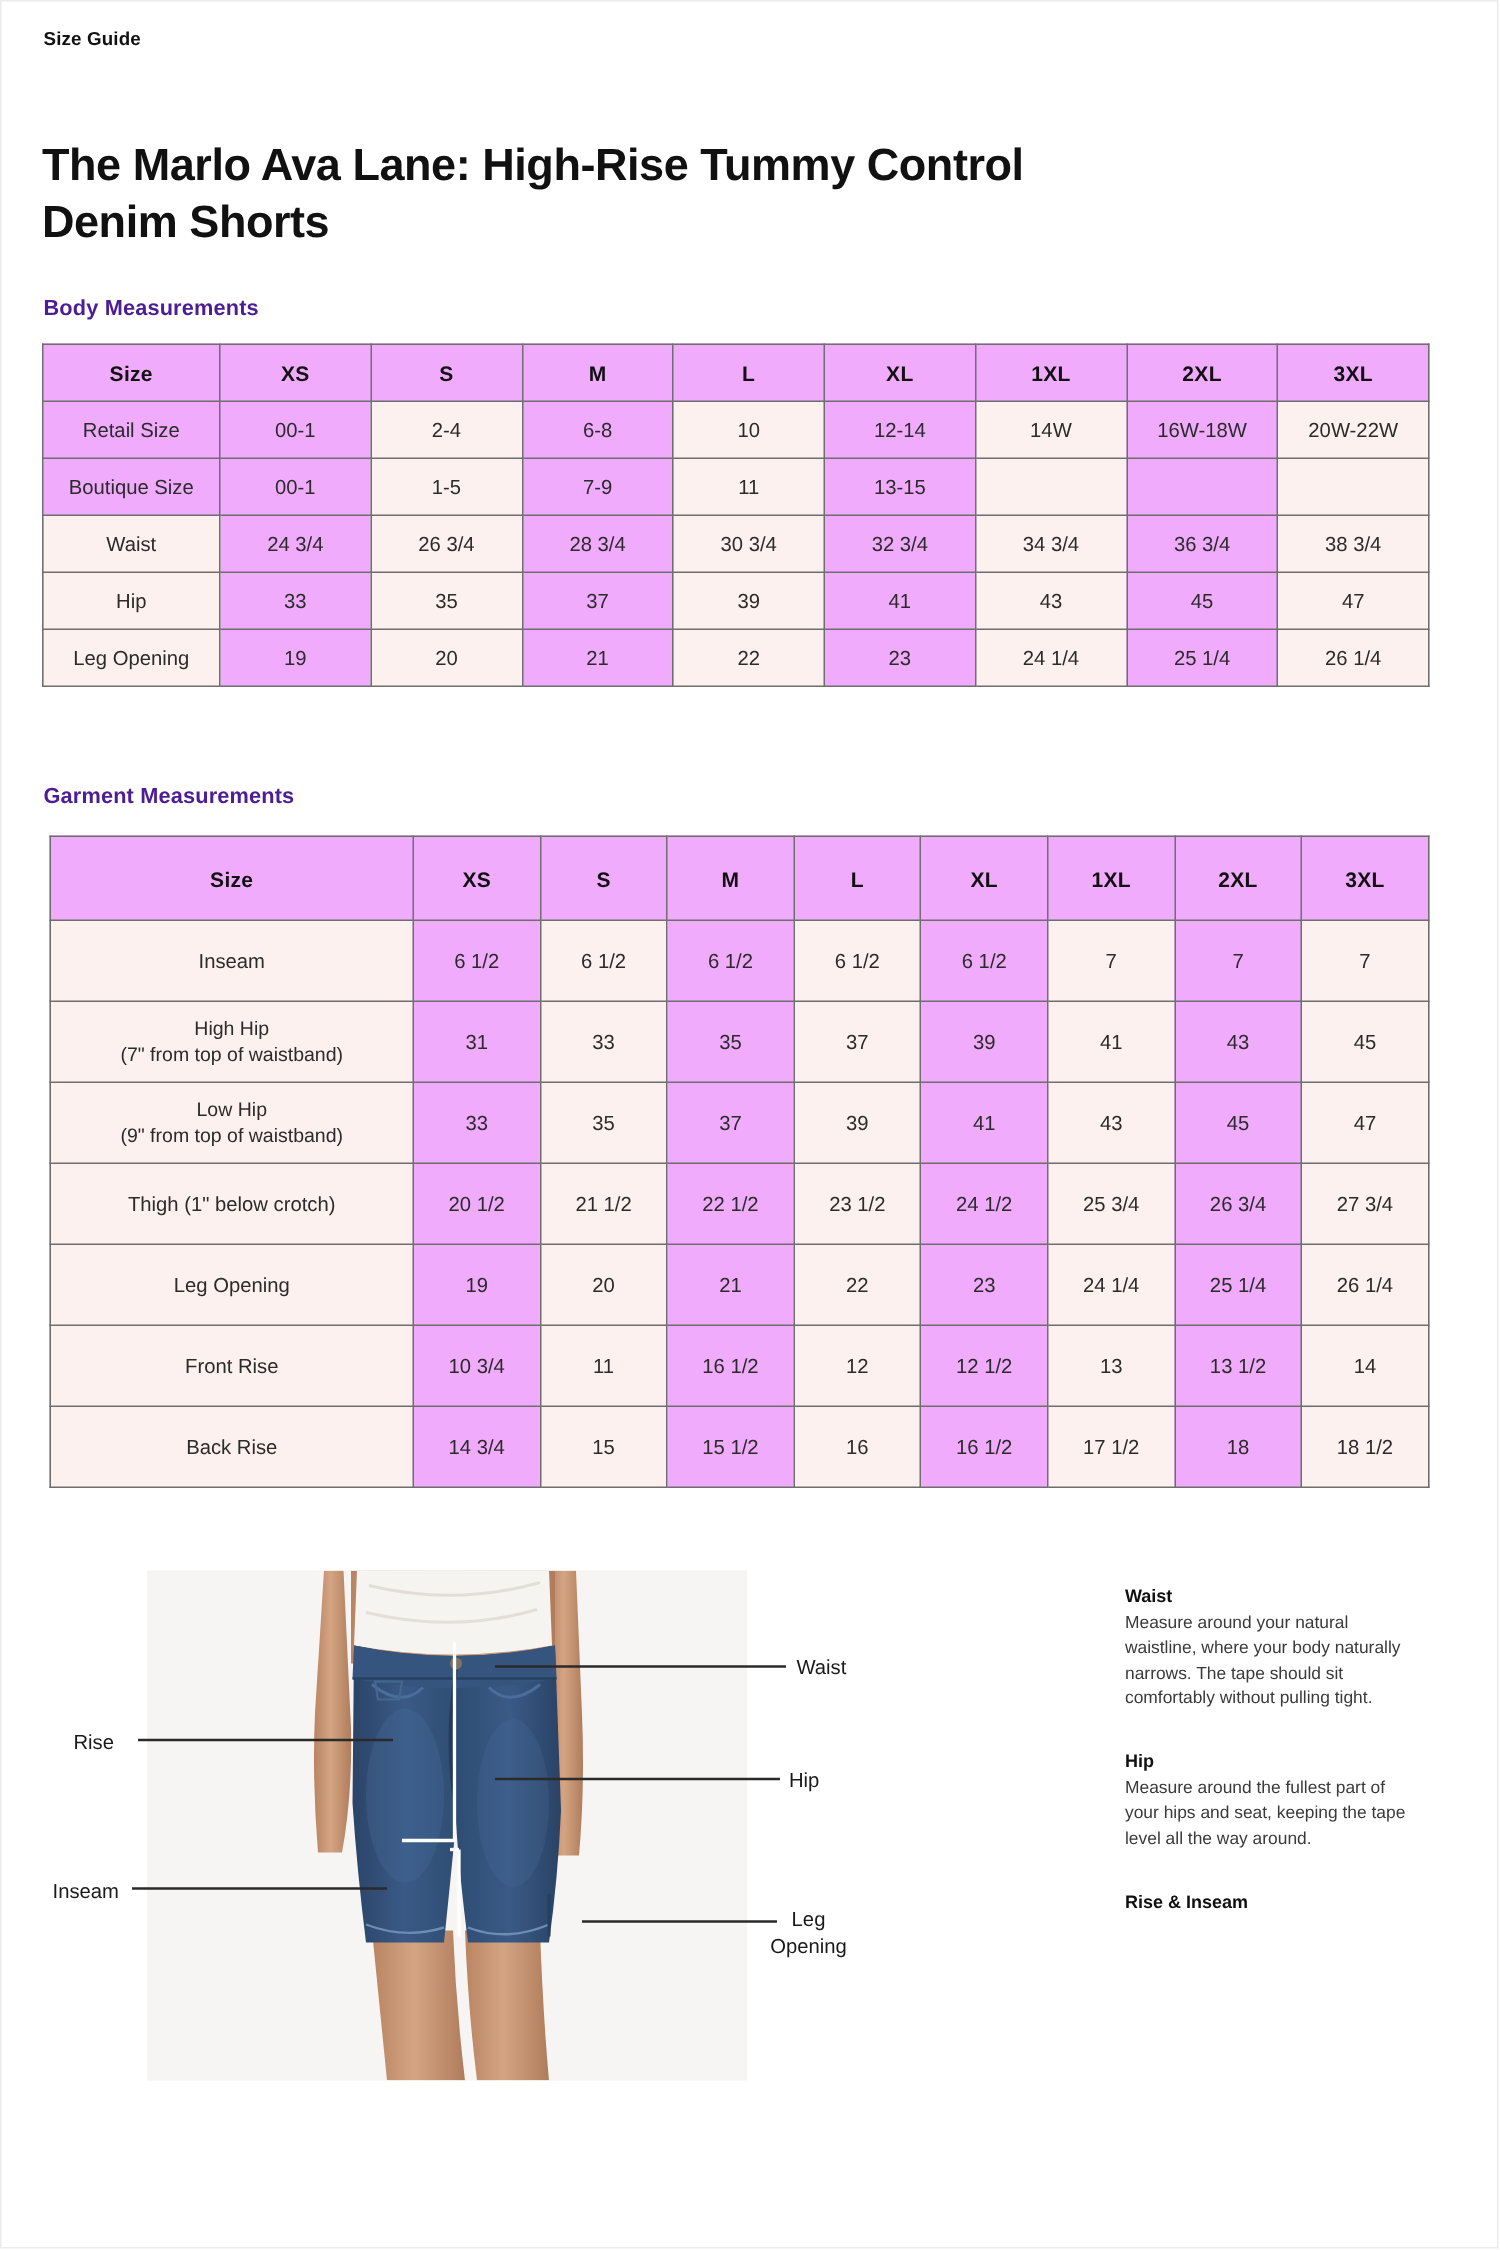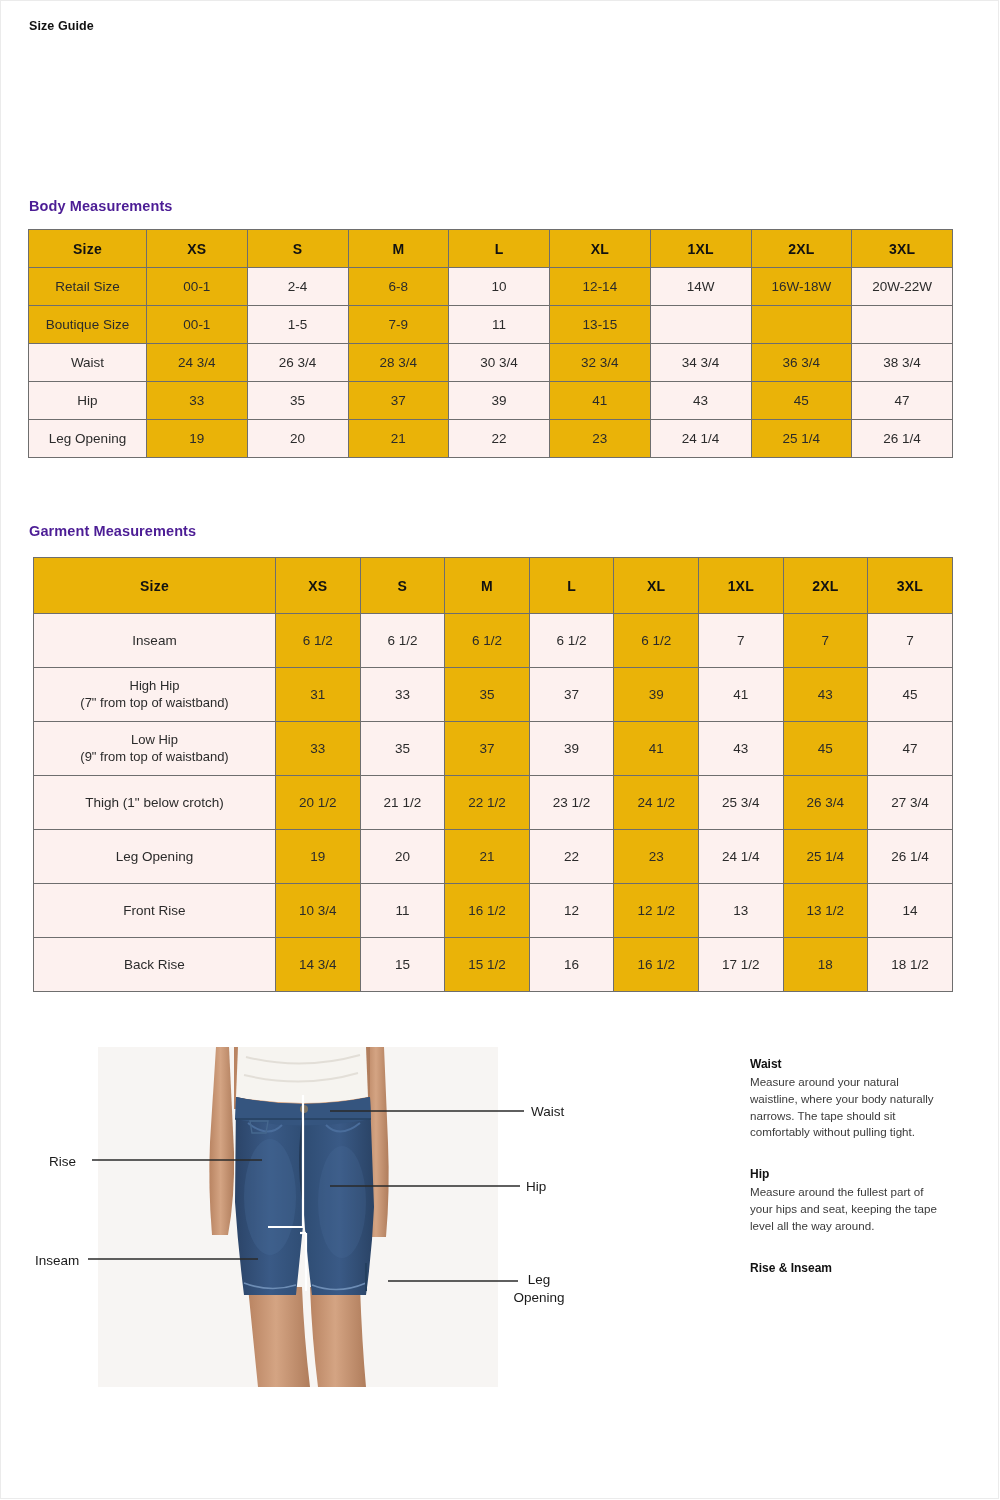--- a/index.html
+++ b/index.html
@@ -61,21 +61,21 @@
     letter-spacing: 0.1px;
   }
   #cap-body { left: 29px; top: 198px; }
   #cap-garment { left: 29px; top: 523px; }
 
   
   .size-table {
     position: absolute;
     border-collapse: collapse;
     table-layout: fixed;
-    background: #eab308;
+    background: #f0abfc;
   }
   #body-table { left: 28px; top: 229px; width: 924px; }
   #garment-table { left: 33px; top: 557px; width: 919px; }
 
   .size-table td, .size-table th {
     border: 1px solid #6e6e6e;
     text-align: center;
     vertical-align: middle;
     font-size: 13.5px;
     color: #2b2b2b;
@@ -160,20 +160,21 @@
   }
 </style>
 </head>
 <body>
 
 <div class="page-frame"></div>
 
 <div class="content">
 
   <div class="eyebrow">Size Guide</div>
+  <h1 class="main-title">The Marlo Ava Lane: High-Rise Tummy Control Denim Shorts</h1>
 
   <div class="section-caption" id="cap-body">Body Measurements</div>
   <table class="size-table" id="body-table">
     <colgroup id="body-cols">
         <col class="lbl">
         <col class="dat">
         <col class="dat">
         <col class="dat">
         <col class="dat">
         <col class="dat">

